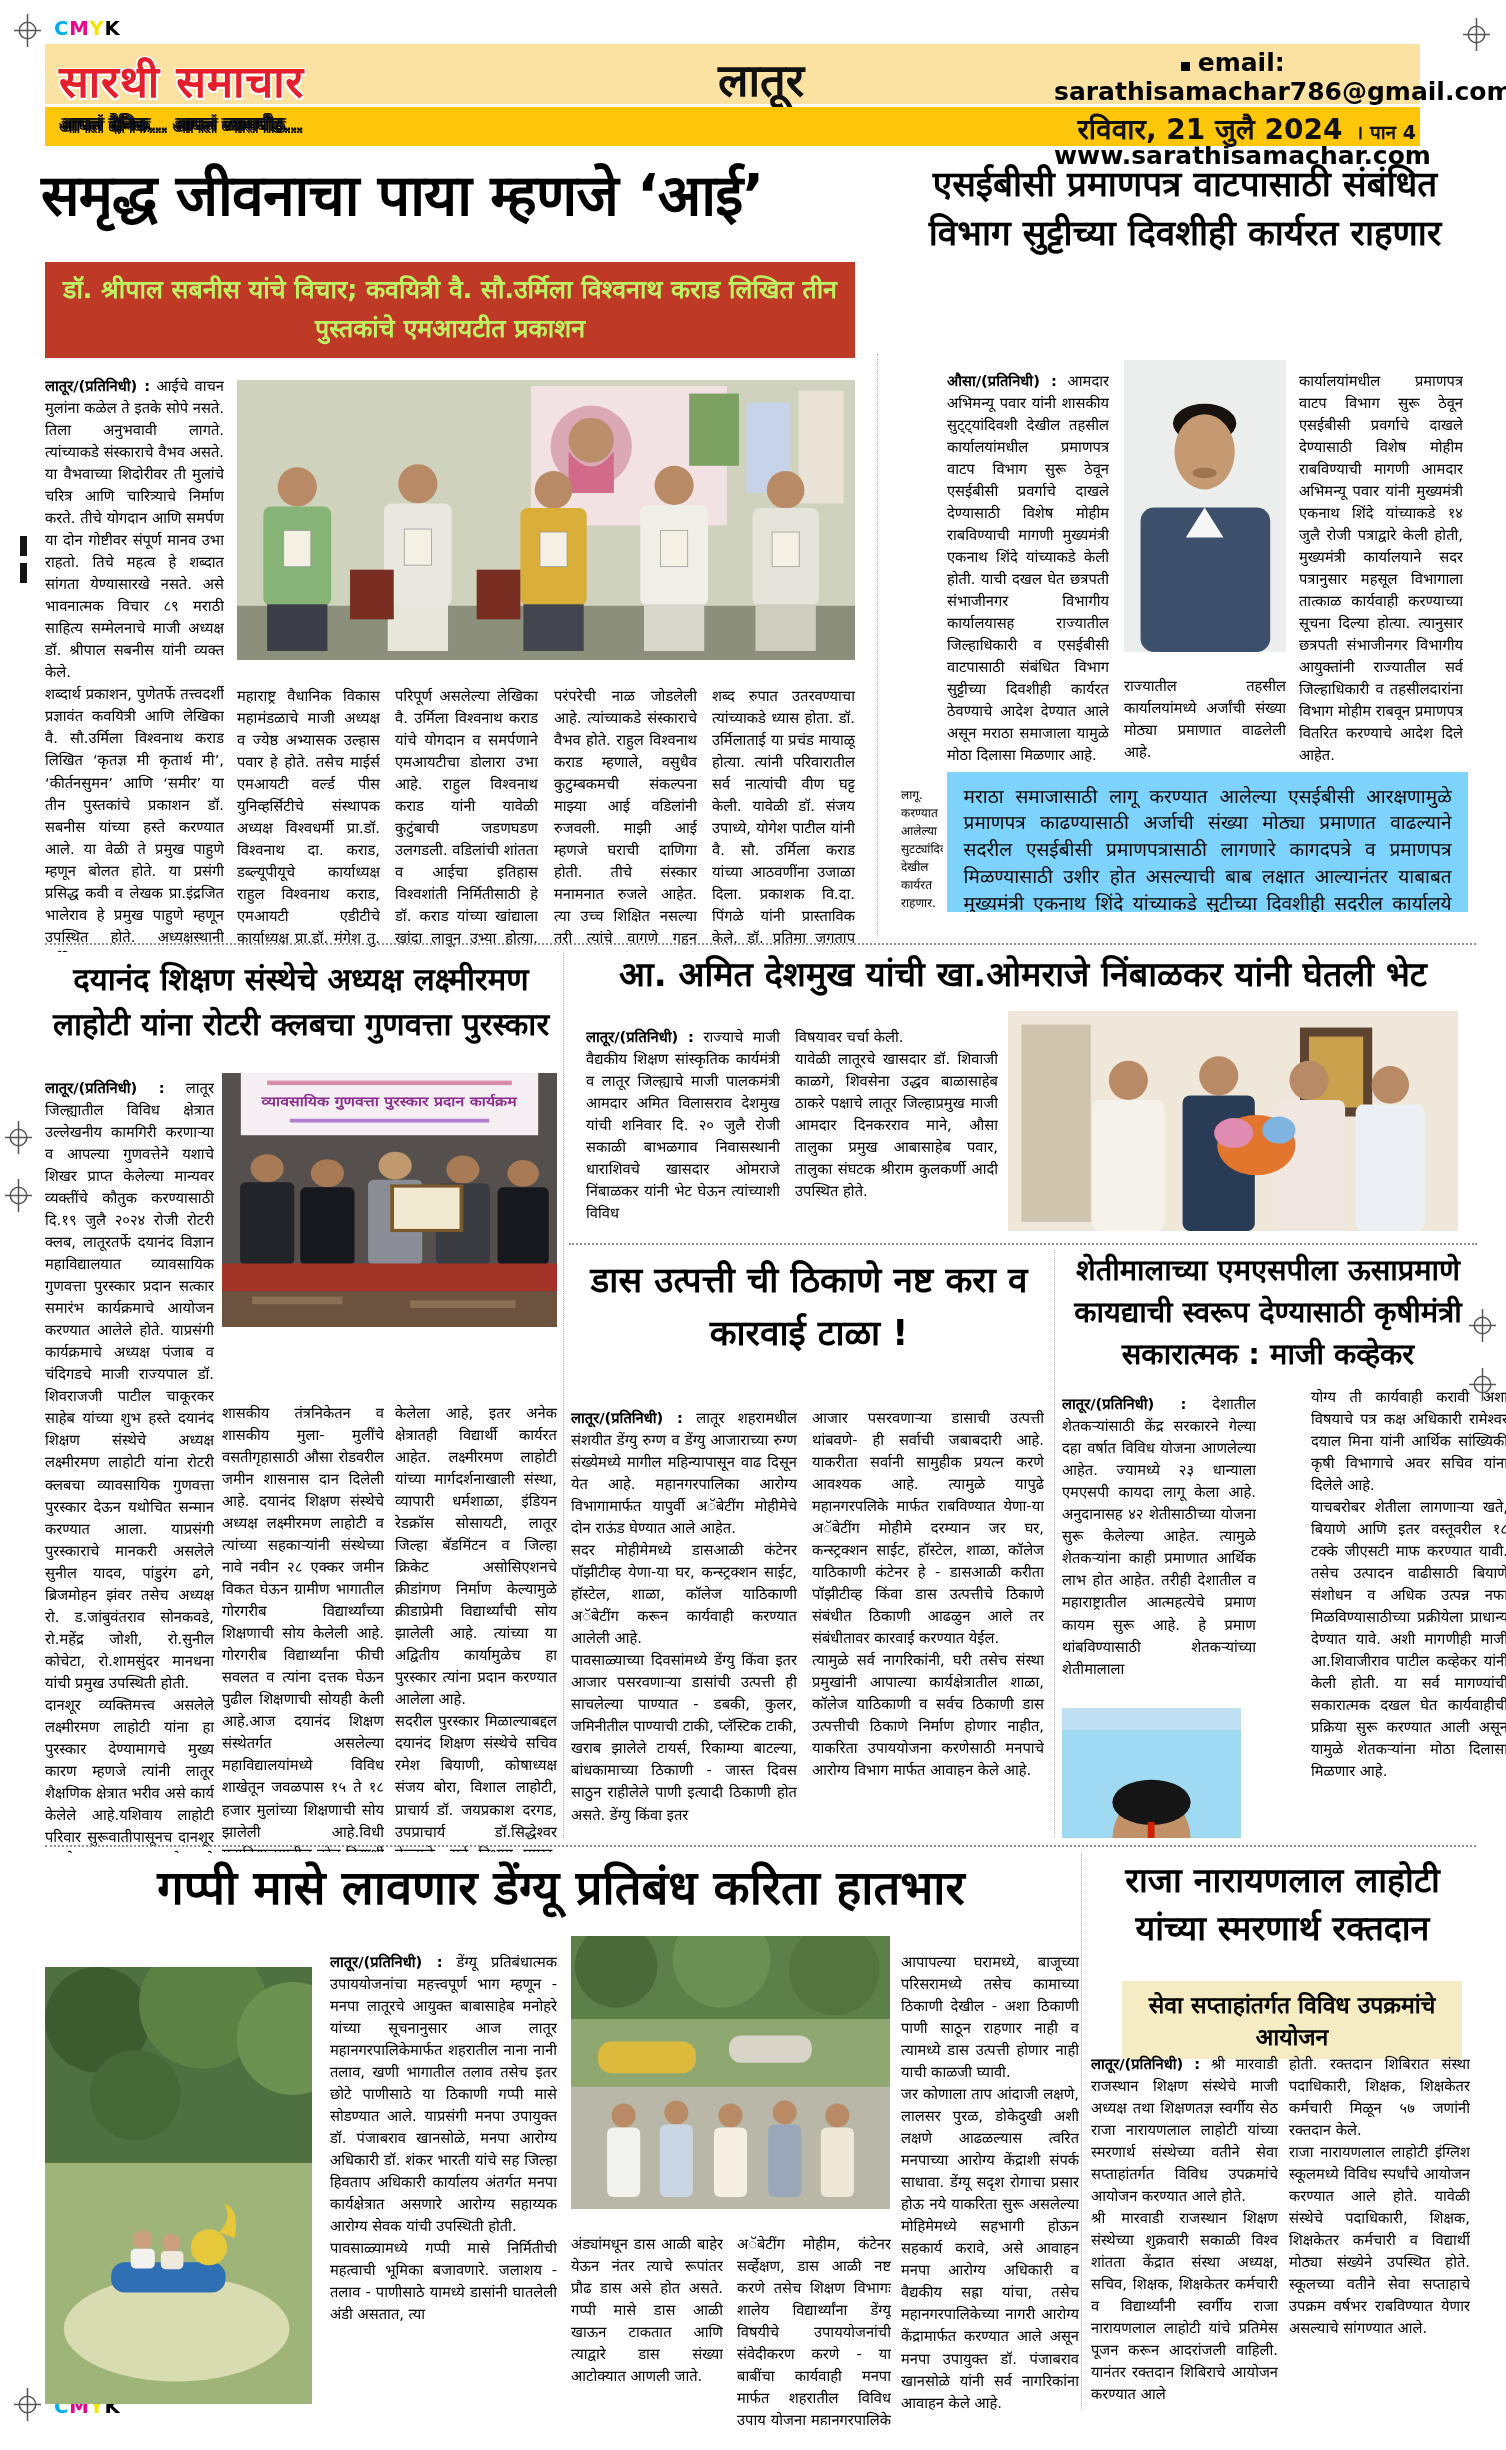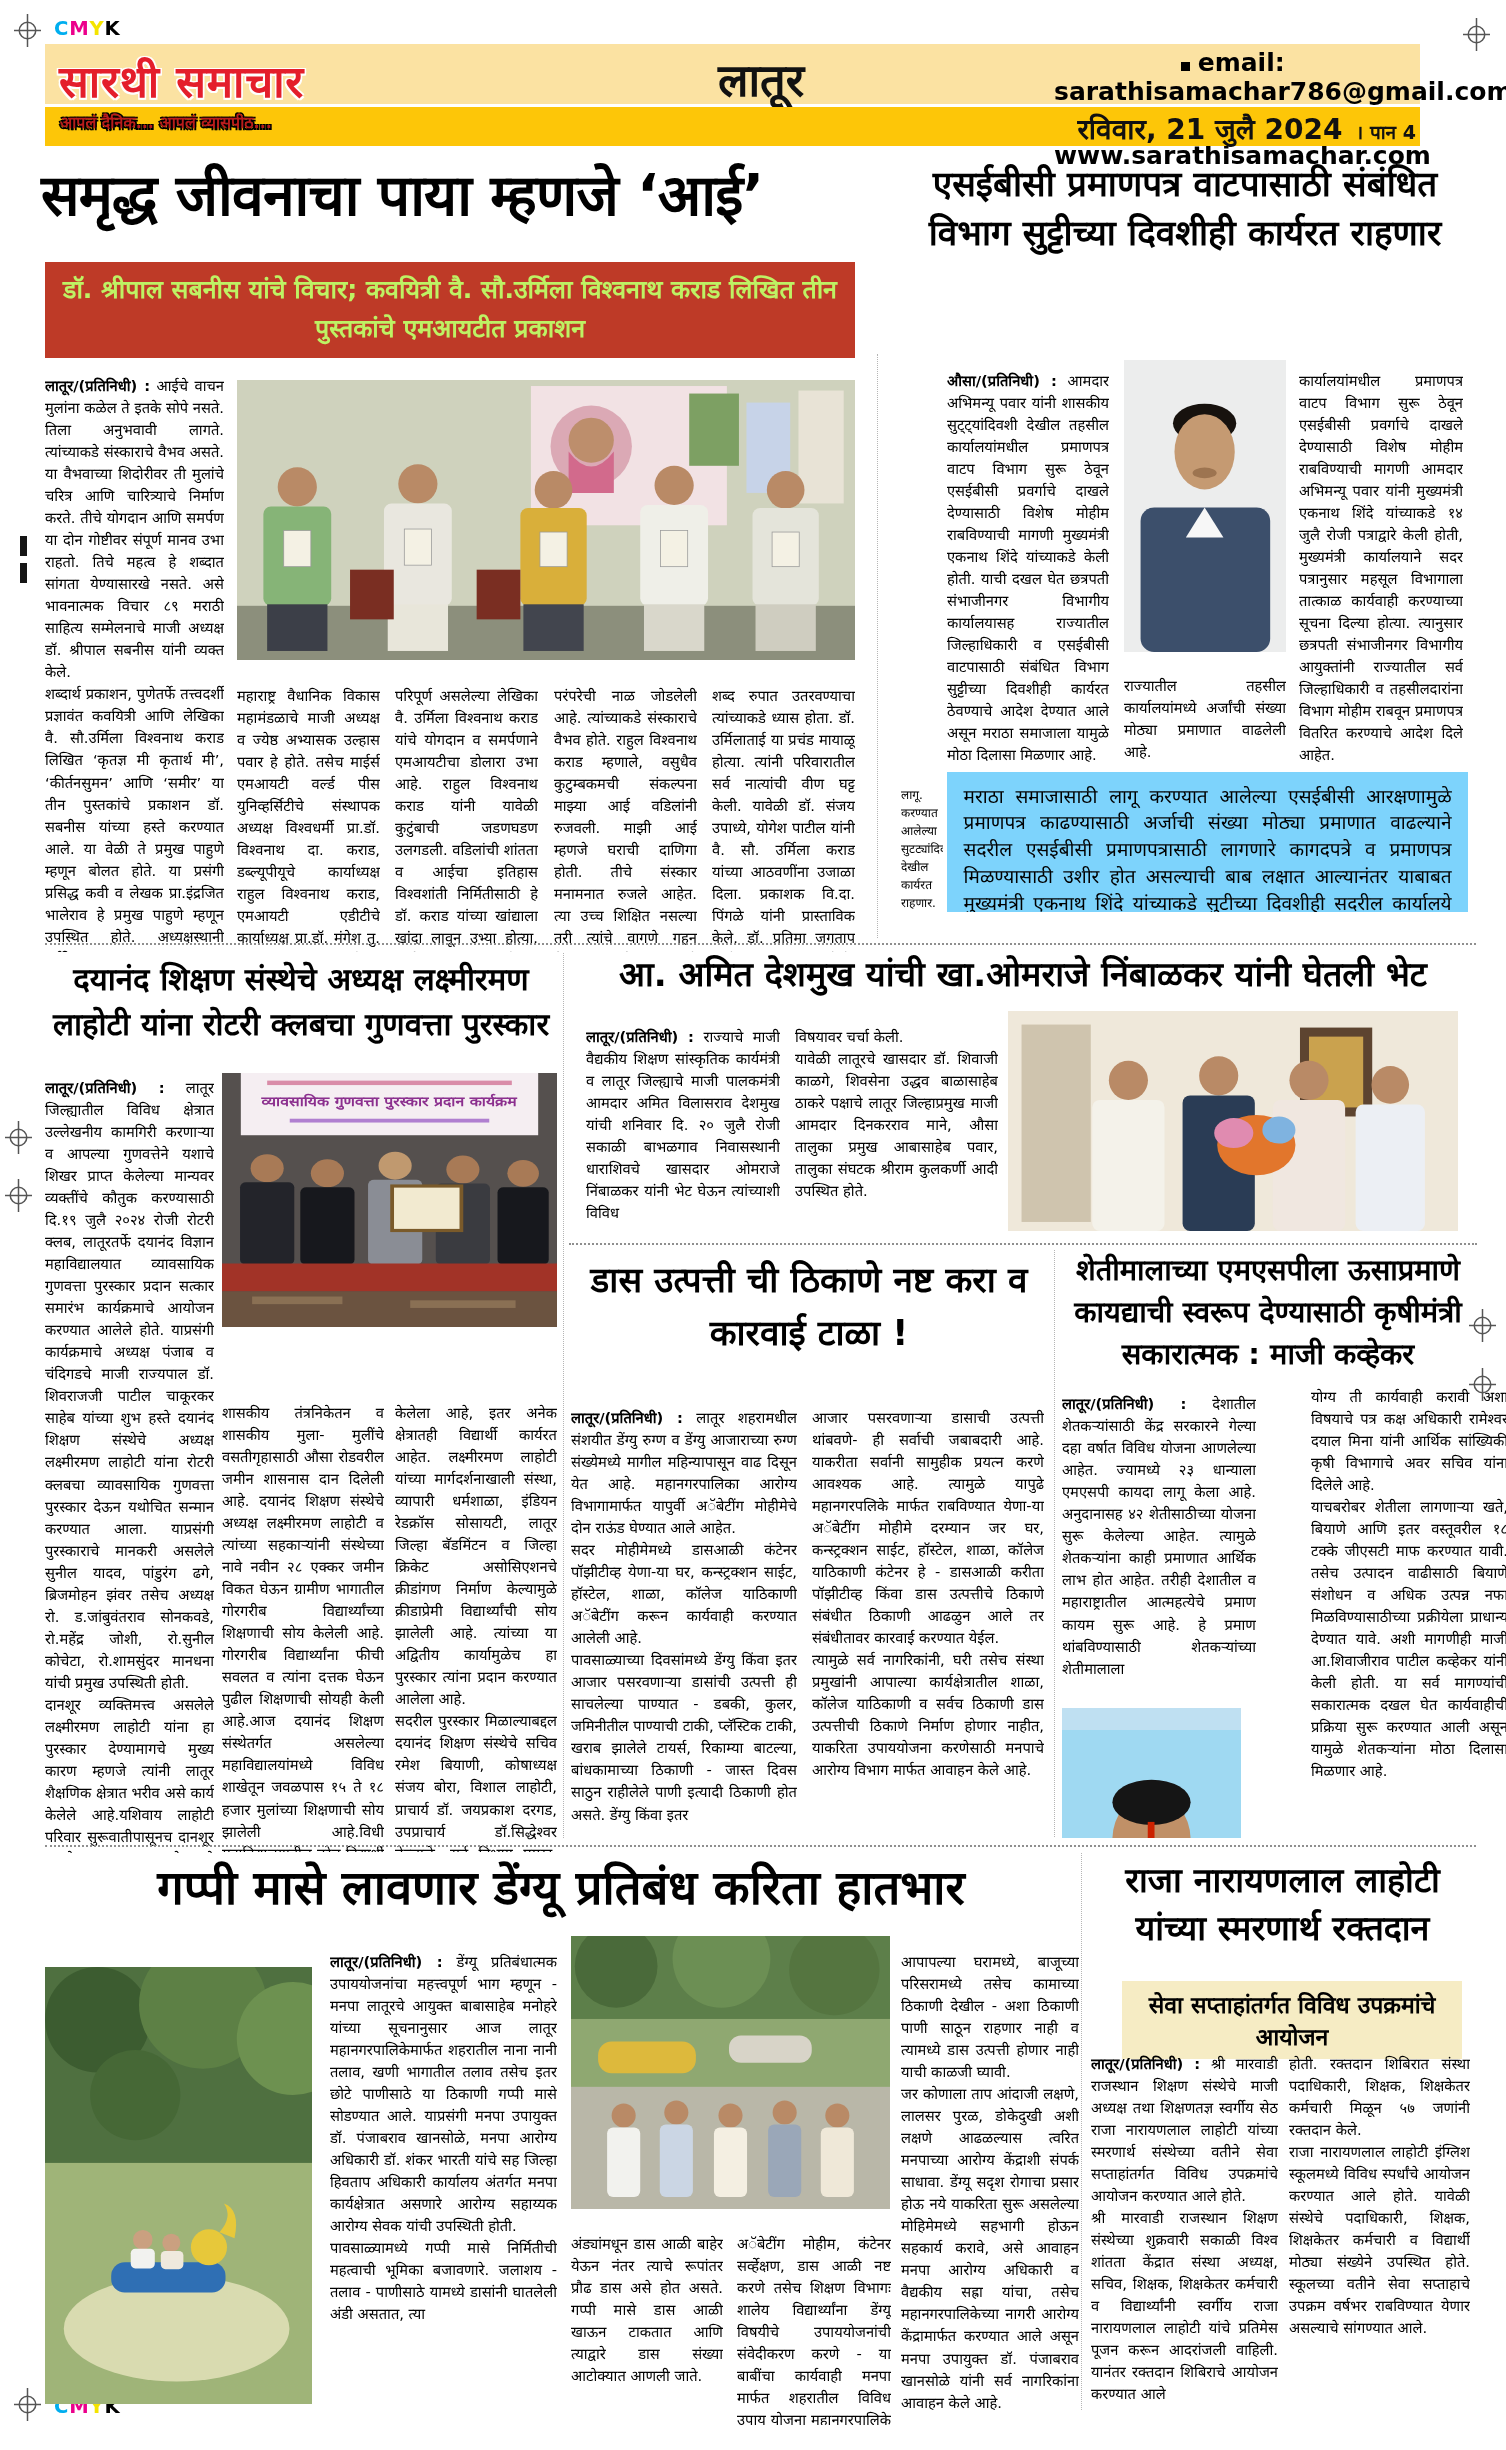--- a/index.html
+++ b/index.html
@@ -7,21 +7,21 @@
         font-family:"DejaVu Sans","Liberation Sans",sans-serif;color:#000;}
   
   .band{position:absolute;left:45px;top:44px;width:1375px;height:60px;background:#FBE2A2;}
   .mast-title{position:absolute;left:59px;top:50px;font-size:44px;font-weight:800;color:#E41E2B;
      text-shadow:-1.5px -1.5px 0 #fff,1.5px -1.5px 0 #fff,-1.5px 1.5px 0 #fff,1.5px 1.5px 0 #fff,0 2.3px 0 #fff;letter-spacing:0.8px;}
   .edition{position:absolute;left:663px;top:48px;width:196px;text-align:center;font-size:45px;font-weight:800;color:#111;}
   .mailbox{position:absolute;left:1054px;top:48px;width:358px;font-size:25px;font-weight:700;text-align:center;}
   .mailbox .l1{border-bottom:2.3px solid #000;padding-bottom:1.5px;margin-bottom:2.3px;}
   .sq{display:inline-block;width:9px;height:9px;background:#000;margin-right:7.5px;}
   .strip{position:absolute;left:45px;top:107px;width:1375px;height:39px;background:#FDC608;}
-  .tagline{position:absolute;left:60px;top:111px;font-size:16px;font-weight:700;color:#b91c1c;
+  .tagline{position:absolute;left:60px;top:111px;font-size:19px;font-weight:400;color:#0f172a;
      text-shadow:-1.5px -1.5px 0 #000,1.5px -1.5px 0 #000,-1.5px 1.5px 0 #000,1.5px 1.5px 0 #000;}
   .dateline-strip{position:absolute;left:964px;top:109px;width:452px;text-align:right;font-size:28px;font-weight:800;color:#111;}
   .pgno{font-size:19px;font-weight:700;margin-left:13.6px;}
   
   .h{position:absolute;font-weight:800;color:#000;}
   .center{text-align:center;}
   .redbox{position:absolute;background:#BE3A27;color:#bef264;font-weight:700;text-align:center;}
   .creambox{position:absolute;background:#F6ECC4;color:#000;font-weight:800;text-align:center;}
   .bluebox{position:absolute;background:#7dd3fc;font-size:19px;line-height:1.42;text-align:justify;padding:10.5px 16.6px;overflow:hidden;}
   

